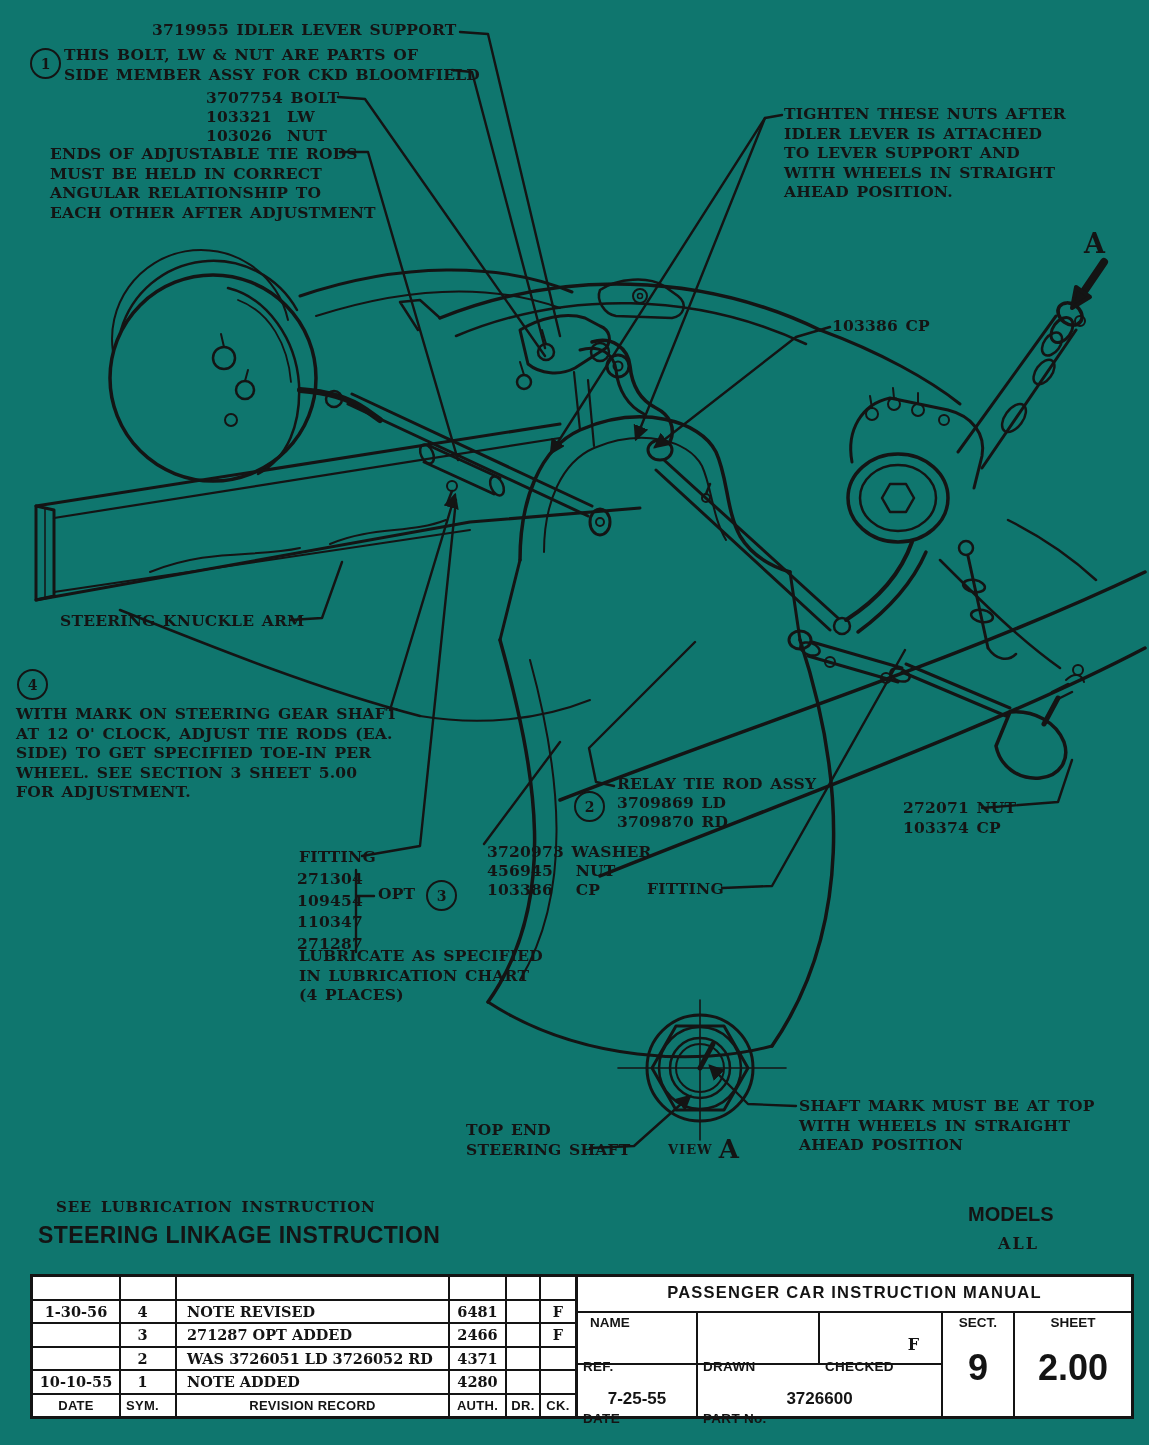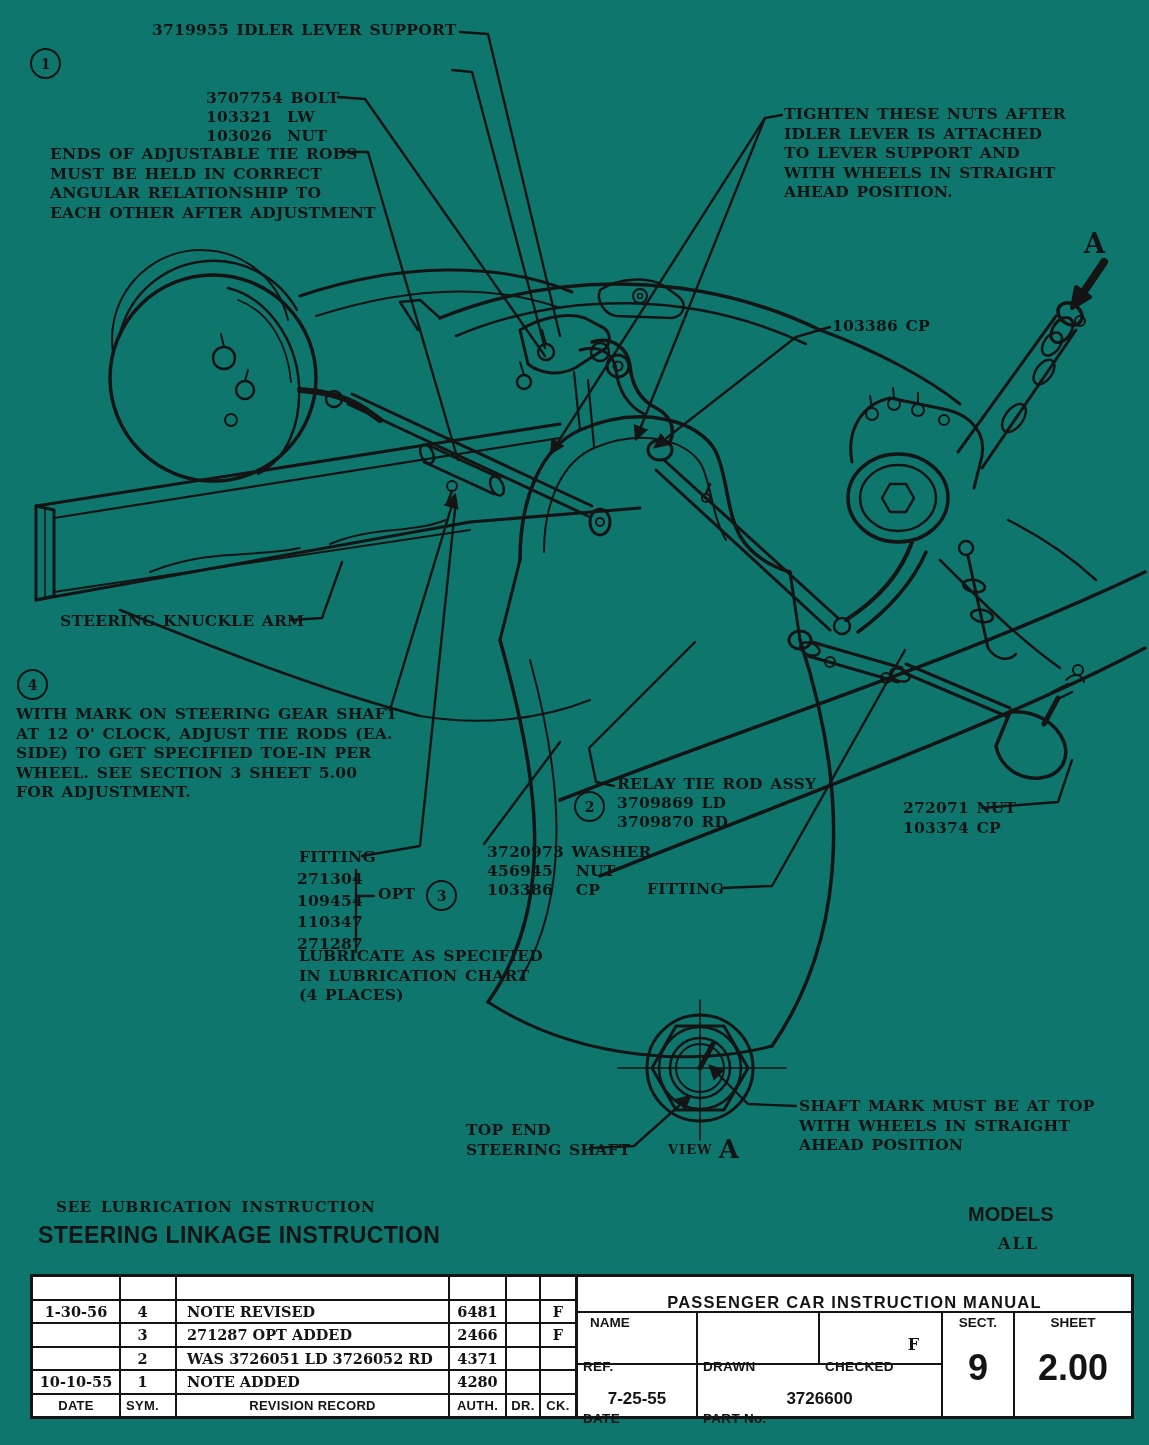--- a/index.html
+++ b/index.html
@@ -34,21 +34,21 @@
   .rev-row:first-child{border-top:none;}
   .rev-row > div{border-left:2.3px solid #141414;display:flex;align-items:center;justify-content:center;
      font-weight:bold;font-size:14.5px;overflow:hidden;}
   .rev-row > div:first-child{border-left:none;}
   .rev-row > div.rec{justify-content:flex-start;padding-left:10px;margin-left:11px;}
   .rev-head > div{font-family:"Liberation Sans",sans-serif;font-size:13px;letter-spacing:.3px;}
   .rev-head > div.rec{justify-content:center;padding-left:0;}
   .tb{width:553px;display:flex;flex-direction:column;}
   .tb-name{height:34px;position:relative;border-bottom:2.6px solid #141414;}
   .tb-name .lbl{position:absolute;left:12px;top:2px;margin-top:36px;}
-  .tb-name .val{position:absolute;left:0;right:0;top:16px;text-align:center;
+  .tb-name .val{position:absolute;left:0;right:0;top:6px;text-align:center;
      font-family:"Liberation Sans",sans-serif;font-weight:bold;font-size:16.5px;letter-spacing:1.2px;}
   .tb-grid{flex:1;display:grid;grid-template-columns:118px 122px 123px 72px 118px;grid-template-rows:50px 1fr;}
   .tb-grid > div{position:relative;border-left:2.6px solid #141414;border-top:2.6px solid #141414;}
   .cell-ref{grid-column:1;grid-row:1;border-left:none !important;border-top:none !important;}
   .cell-drawn{grid-column:2;grid-row:1;border-top:none !important;}
   .cell-checked{grid-column:3;grid-row:1;border-top:none !important;}
   .cell-sect{grid-column:4;grid-row:1 / span 2;border-top:none !important;}
   .cell-sheet{grid-column:5;grid-row:1 / span 2;border-top:none !important;padding-left:44px;}
   .cell-date{grid-column:1;grid-row:2;border-left:none !important;}
   .cell-part{grid-column:2 / span 2;grid-row:2;}
@@ -244,20 +244,22 @@
       <path d="M982 808 L1058 802 L1072 760"></path>
       <path d="M796 1106 L748 1104 L710 1066" marker-end="url(#ah)"></path>
       <path d="M590 1148 L634 1146 L690 1096" marker-end="url(#ah)"></path>
       <path d="M356 870 L356 952 M356 896 L374 896"></path>
     </g>
   </svg>
 
   <div class="callout" style="left:152px;top:20px;">3719955 IDLER LEVER SUPPORT</div>
 
   <div class="circnum" style="left:30px;top:48px;">1</div>
+  <div class="callout" style="left:64px;top:45px;">THIS BOLT, LW &amp; NUT ARE PARTS OF
+SIDE MEMBER ASSY FOR CKD BLOOMFIELD</div>
 
   <div class="callout pre" style="left:206px;top:88px;line-height:19px;">3707754 BOLT
 103321  LW
 103026  NUT</div>
 
   <div class="callout" style="left:50px;top:144px;">ENDS OF ADJUSTABLE TIE RODS
 MUST BE HELD IN CORRECT
 ANGULAR RELATIONSHIP TO
 EACH OTHER AFTER ADJUSTMENT</div>
 

